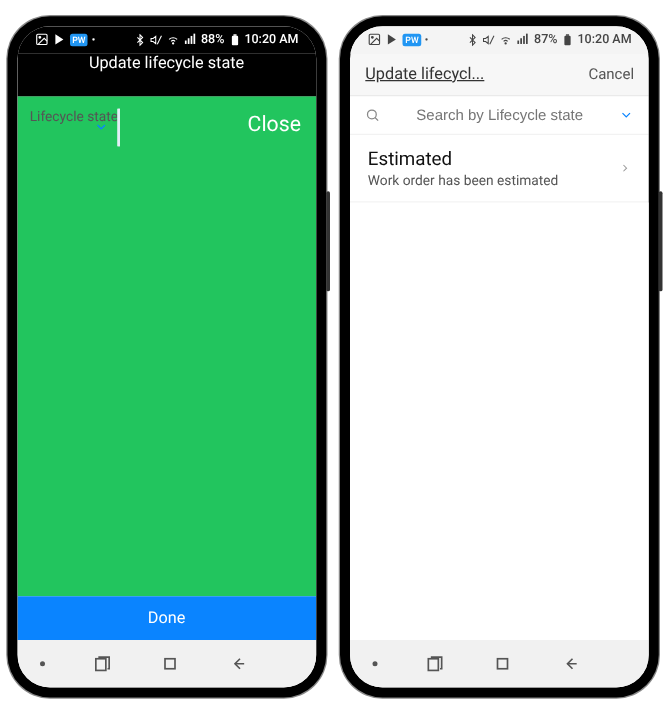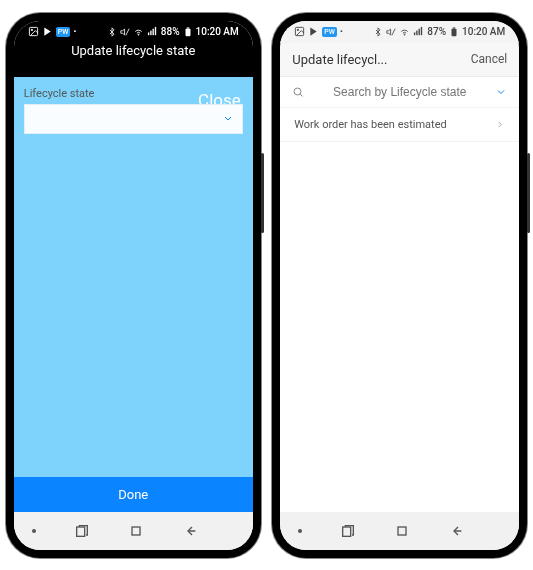--- a/index.html
+++ b/index.html
@@ -89,35 +89,36 @@
   .header-light {
     background:rgba(0,0,0,0.03);
     color:#333;
     height:34px;
     display:flex;
     align-items:center;
     padding:0 12px;
     font-size:13px;
     position:relative;
     border-bottom:1px solid rgba(0,0,0,0.05);
+    text-decoration:underline;
   }
   .header-light .cancel {
     position:absolute;
     right:12px;
     color:#555;
     font-size:12px;
   }
   
   .content {
     flex:1;
     padding:10px;
-    background:#7dd3fc;
+    background:#22c55e;
     overflow:auto;
     display:flex;
-    flex-direction:column;
+    flex-direction:row;
   }
   .field-label {
     font-size:11px;
     color:#555;
     margin-bottom:4px;
   }
   .dropdown {
     height:30px;
     border:1px solid #e3eef7;
     background:#fafdff;
@@ -316,20 +317,21 @@
           <circle cx="11" cy="11" r="7"></circle>
           <line x1="21" y1="21" x2="16" y2="16"></line>
         </svg>
       <input placeholder="Search by Lifecycle state" style="">
       <svg width="12" height="12" viewBox="0 0 24 24" fill="none" stroke="#0a84ff" stroke-width="2">
           <polyline points="6 9 12 15 18 9"></polyline>
         </svg>
     </div>
 
     <div class="list-item">
+      <span class="title">Estimated</span>
       <span class="sub">Work order has been estimated</span>
       <span class="arrow">
         <svg width="10" height="10" viewBox="0 0 24 24" fill="none" stroke="currentColor" stroke-width="2">
             <polyline points="9 18 15 12 9 6"></polyline>
           </svg>
       </span>
     </div>
     <div style="flex:1;background:#fff"></div>
 
     <div class="nav-bar">

